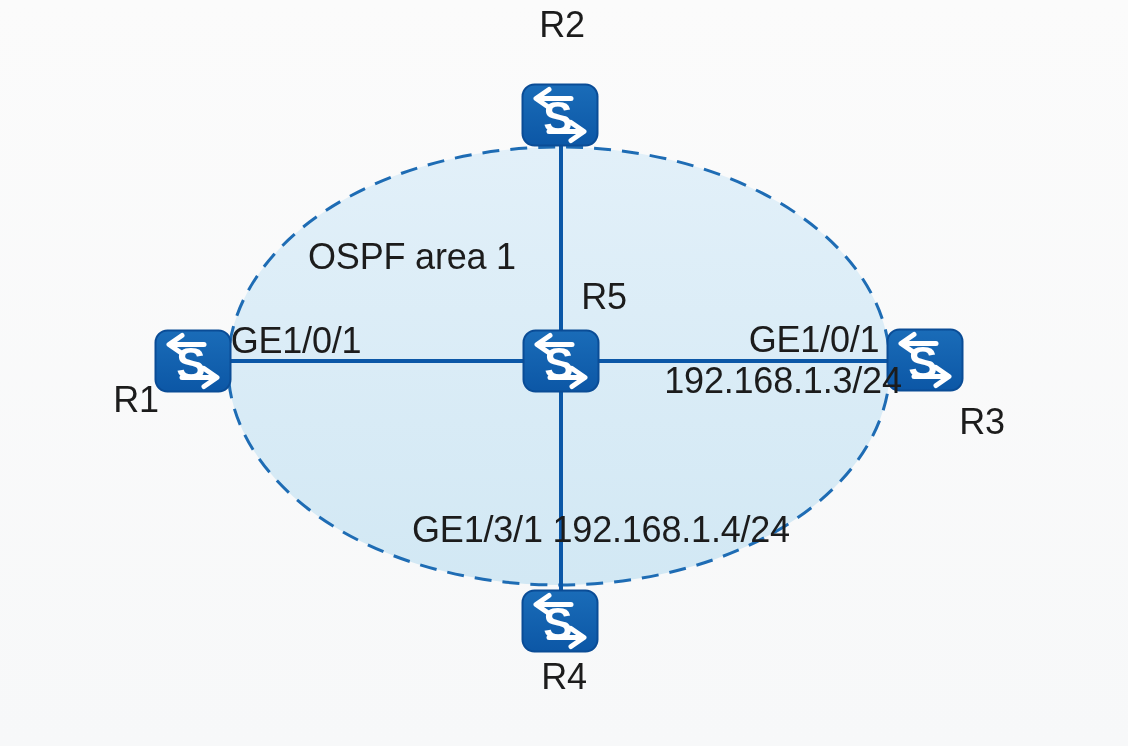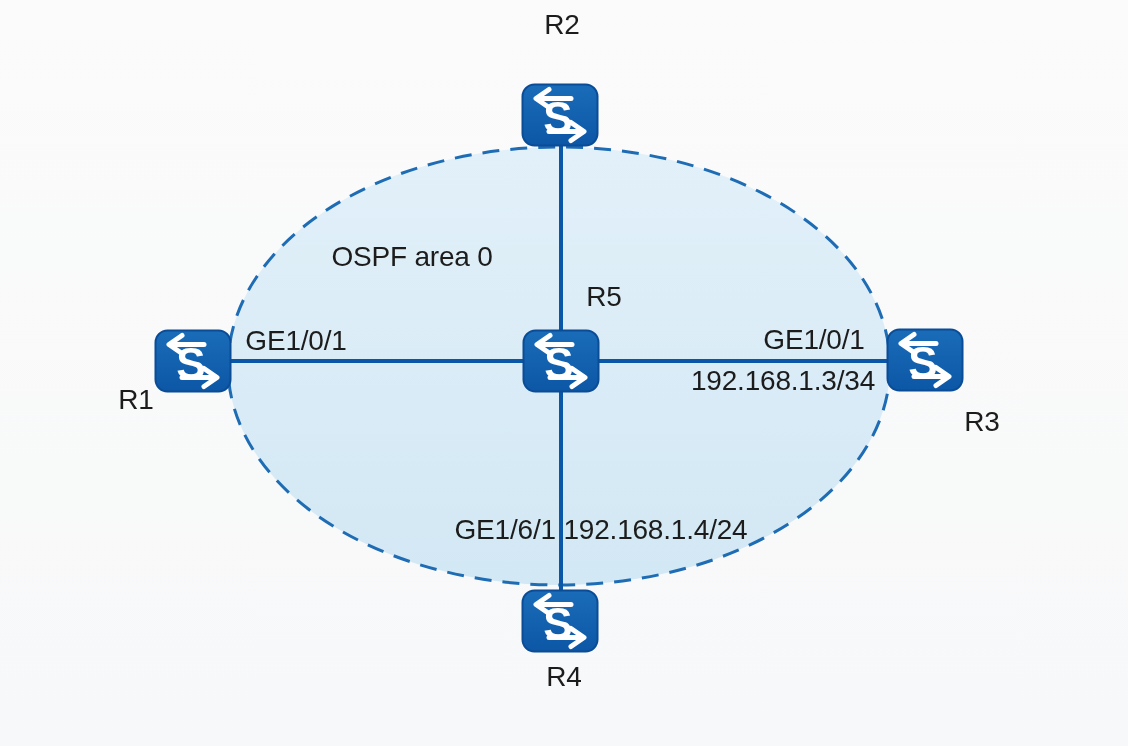--- a/index.html
+++ b/index.html
@@ -14,21 +14,21 @@
   .node{
     position:absolute;width:78px;height:64px;
   }
   .node svg{display:block;width:78px;height:64px;}
   .node-letter{
     font-family:"Liberation Sans", sans-serif;
     font-weight:bold;font-size:44px;fill:#ffffff;
   }
   .label{
     position:absolute;transform:translate(-50%,-50%);
-    white-space:nowrap;font-size:28px;color:#1c1c1c;line-height:1.1;
+    white-space:nowrap;font-size:36px;color:#1c1c1c;line-height:1.1;
     letter-spacing:-0.2px;
   }
 </style>
 </head>
 <body>
 
 <div class="stage">
 
   <svg class="bg-svg" viewBox="0 0 1128 746">
     <defs>
@@ -106,29 +106,29 @@
           <polyline points="28,6.5 15,15.5 28,24.5"></polyline>
         <line x1="28" y1="48.5" x2="61" y2="48.5"></line>
           <polyline points="50,39.5 63,48.5 50,57.5"></polyline>
       </g>
       <text class="node-letter" x="37" y="50" text-anchor="middle">S</text>
     </svg>
   </div>
 
   <div class="label" style="left:562px;top:25px">R2</div>
 
-  <div class="label" style="left:412px;top:257px">OSPF area 0</div>
+  <div class="label" style="left:412px;top:257px">OSPF area 1</div>
   <div class="label" style="left:604px;top:297px">R5</div>
 
   <div class="label" style="left:296px;top:341px">GE1/0/1</div>
 
   <div class="label" style="left:814px;top:340px">GE1/0/1</div>
-  <div class="label" style="left:783px;top:381px">192.168.1.3/34</div>
+  <div class="label" style="left:783px;top:381px">192.168.1.3/24</div>
 
   <div class="label" style="left:136px;top:400px">R1</div>
 
   <div class="label" style="left:982px;top:422px">R3</div>
 
-  <div class="label" style="left:601px;top:530px">GE1/6/1 192.168.1.4/24</div>
+  <div class="label" style="left:601px;top:530px">GE1/3/1 192.168.1.4/24</div>
 
   <div class="label" style="left:564px;top:677px">R4</div>
 
 </div>
 
 </body></html>

